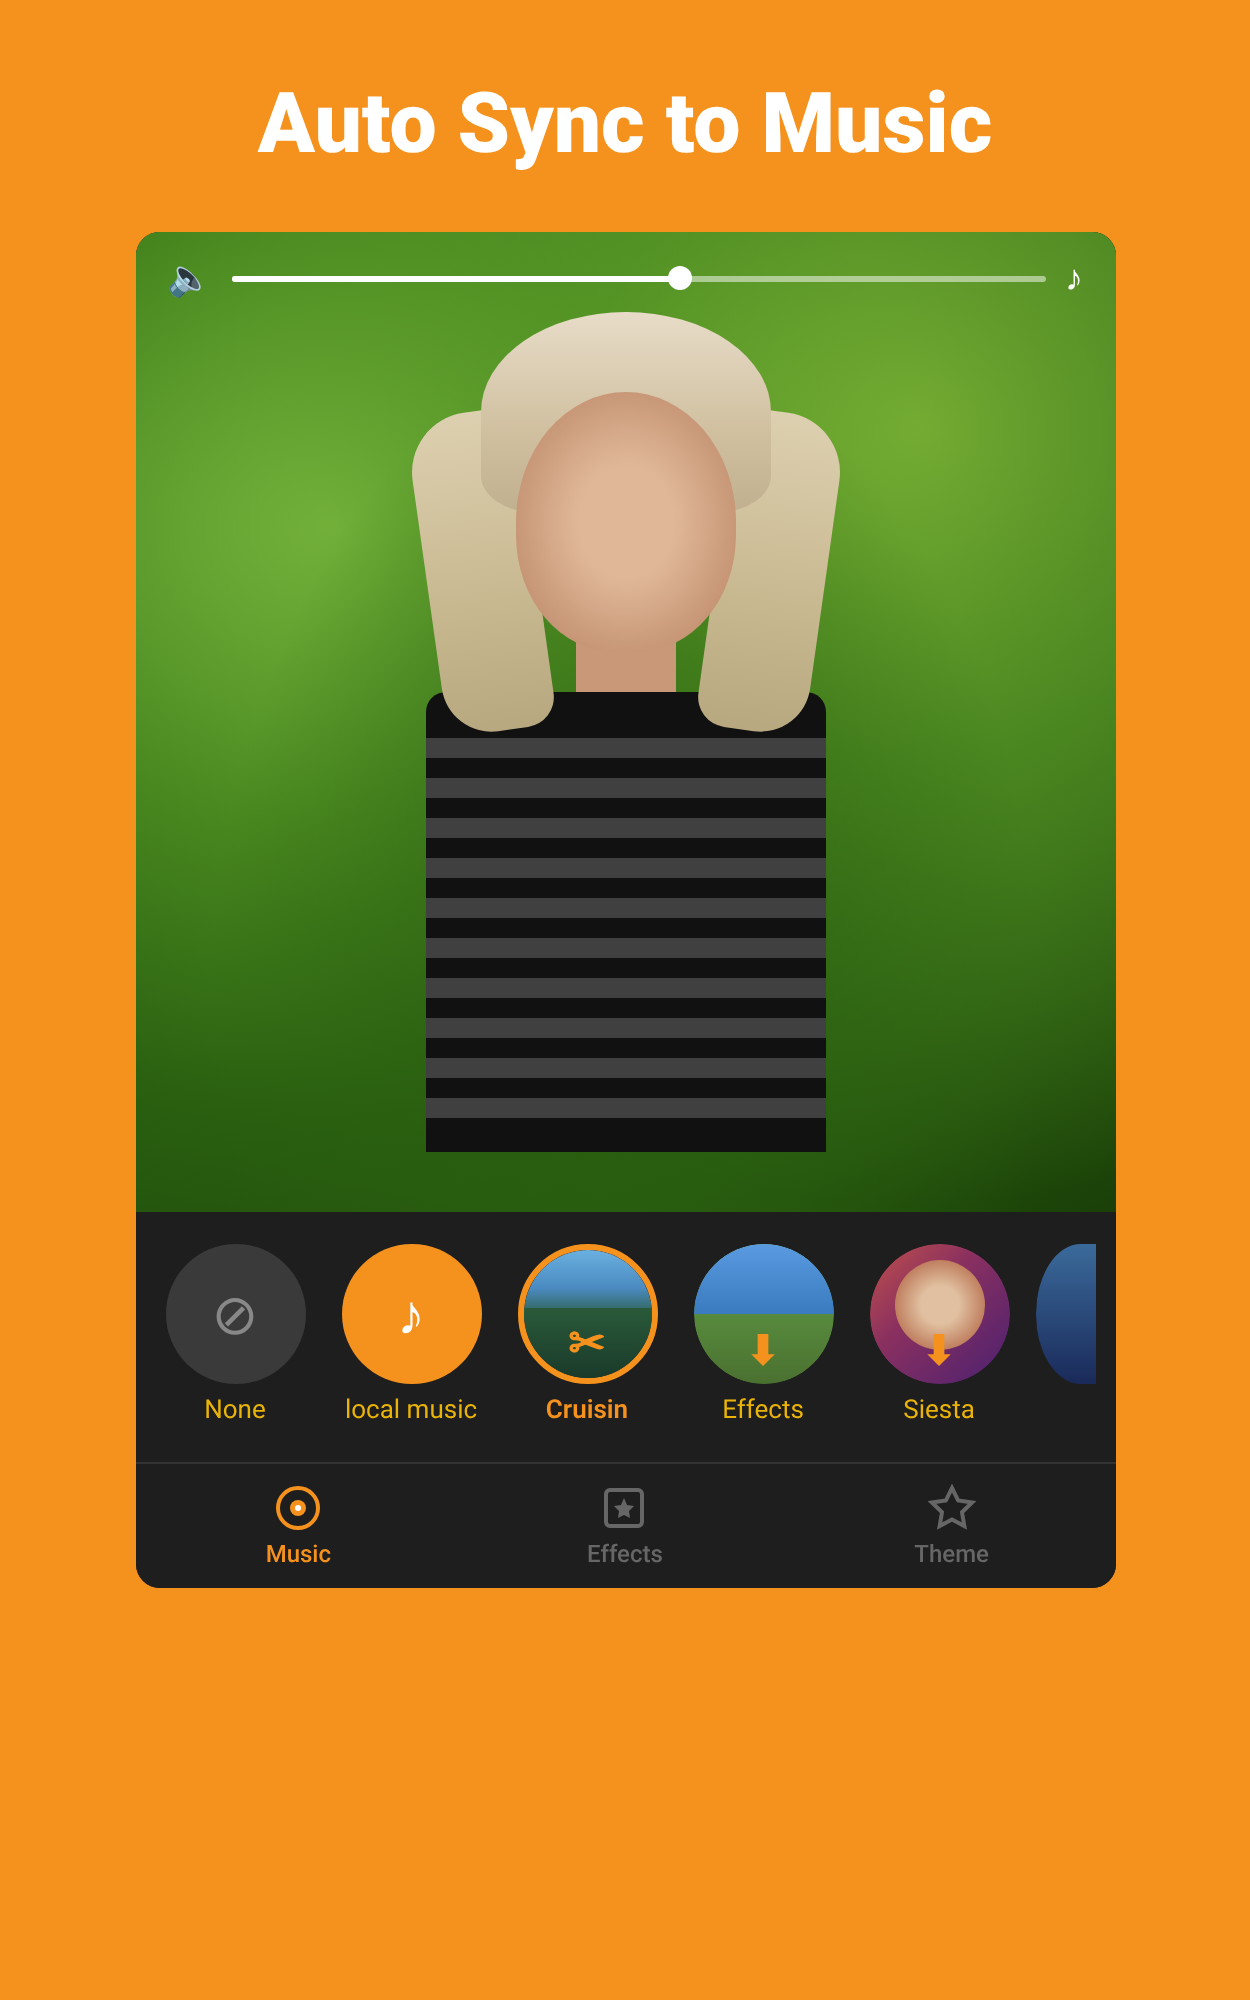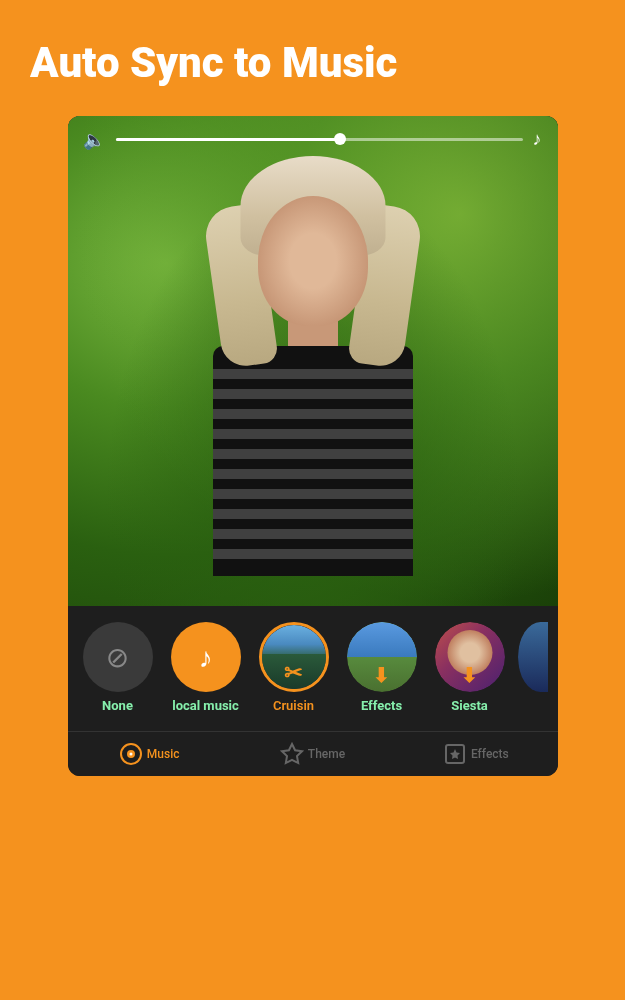--- a/index.html
+++ b/index.html
@@ -12,21 +12,21 @@
       display: flex;
       flex-direction: column;
       align-items: center;
     }
 
     .header-area {
       width: 100%;
       padding: 40px 30px 30px;
       display: flex;
       align-items: center;
-      justify-content: flex-start;
+      justify-content: center;
     }
 
     .main-title {
       color: white;
       font-size: 42px;
       font-weight: 900;
       text-align: center;
       line-height: 1.1;
     }
 
@@ -143,42 +143,42 @@
     .circle-local {
       background: #F5921E;
     }
 
     .circle-jungle {
       background: #333;
       border: 3px solid #F5921E;
     }
 
     .music-option-label {
-      color: #86efac;
+      color: #eab308;
       font-size: 13px;
       text-align: center;
-      font-weight: 700;
+      font-weight: 400;
     }
 
     .music-option-label.active {
       color: #F5921E;
       font-weight: 600;
     }
 
     .bottom-nav {
       width: 490px;
       background: #1e1e1e;
       display: flex;
       border-top: 1px solid #333;
     }
 
     .nav-item {
       flex: 1;
       display: flex;
-      flex-direction: row;
+      flex-direction: column;
       align-items: center;
       justify-content: center;
       padding: 10px 0;
       cursor: pointer;
       gap: 4px;
     }
 
     .nav-label {
       font-size: 12px;
       color: #666;
@@ -359,29 +359,29 @@
       <svg class="icon-svg" viewBox="0 0 24 24" fill="#F5921E">
         <circle cx="12" cy="12" r="10" fill="none" stroke="#F5921E" stroke-width="2"></circle>
         <circle cx="12" cy="12" r="4" fill="#F5921E"></circle>
         <circle cx="12" cy="12" r="1.5" fill="white"></circle>
       </svg>
       <span class="nav-label active">Music</span>
     </div>
 
     <div class="nav-item">
       <svg class="icon-svg" viewBox="0 0 24 24" fill="none" stroke="#666" stroke-width="2">
-        <polygon points="12,2 15.09,8.26 22,9.27 17,14.14 18.18,21.02 12,17.77 5.82,21.02 7,14.14 2,9.27 8.91,8.26"></polygon>
-      </svg>
-      <span class="nav-label">Theme</span>
-    </div>
-
-    <div class="nav-item">
-      <svg class="icon-svg" viewBox="0 0 24 24" fill="none" stroke="#666" stroke-width="2">
         <rect x="3" y="3" width="18" height="18" rx="2" ry="2"></rect>
         <polygon points="12,7 13.5,10.5 17,11 14.5,13.5 15,17 12,15.5 9,17 9.5,13.5 7,11 10.5,10.5" fill="#666" stroke="none"></polygon>
       </svg>
       <span class="nav-label">Effects</span>
     </div>
 
+    <div class="nav-item">
+      <svg class="icon-svg" viewBox="0 0 24 24" fill="none" stroke="#666" stroke-width="2">
+        <polygon points="12,2 15.09,8.26 22,9.27 17,14.14 18.18,21.02 12,17.77 5.82,21.02 7,14.14 2,9.27 8.91,8.26"></polygon>
+      </svg>
+      <span class="nav-label">Theme</span>
+    </div>
+
 
   </div>
 
 </div>
 
 </body></html>

